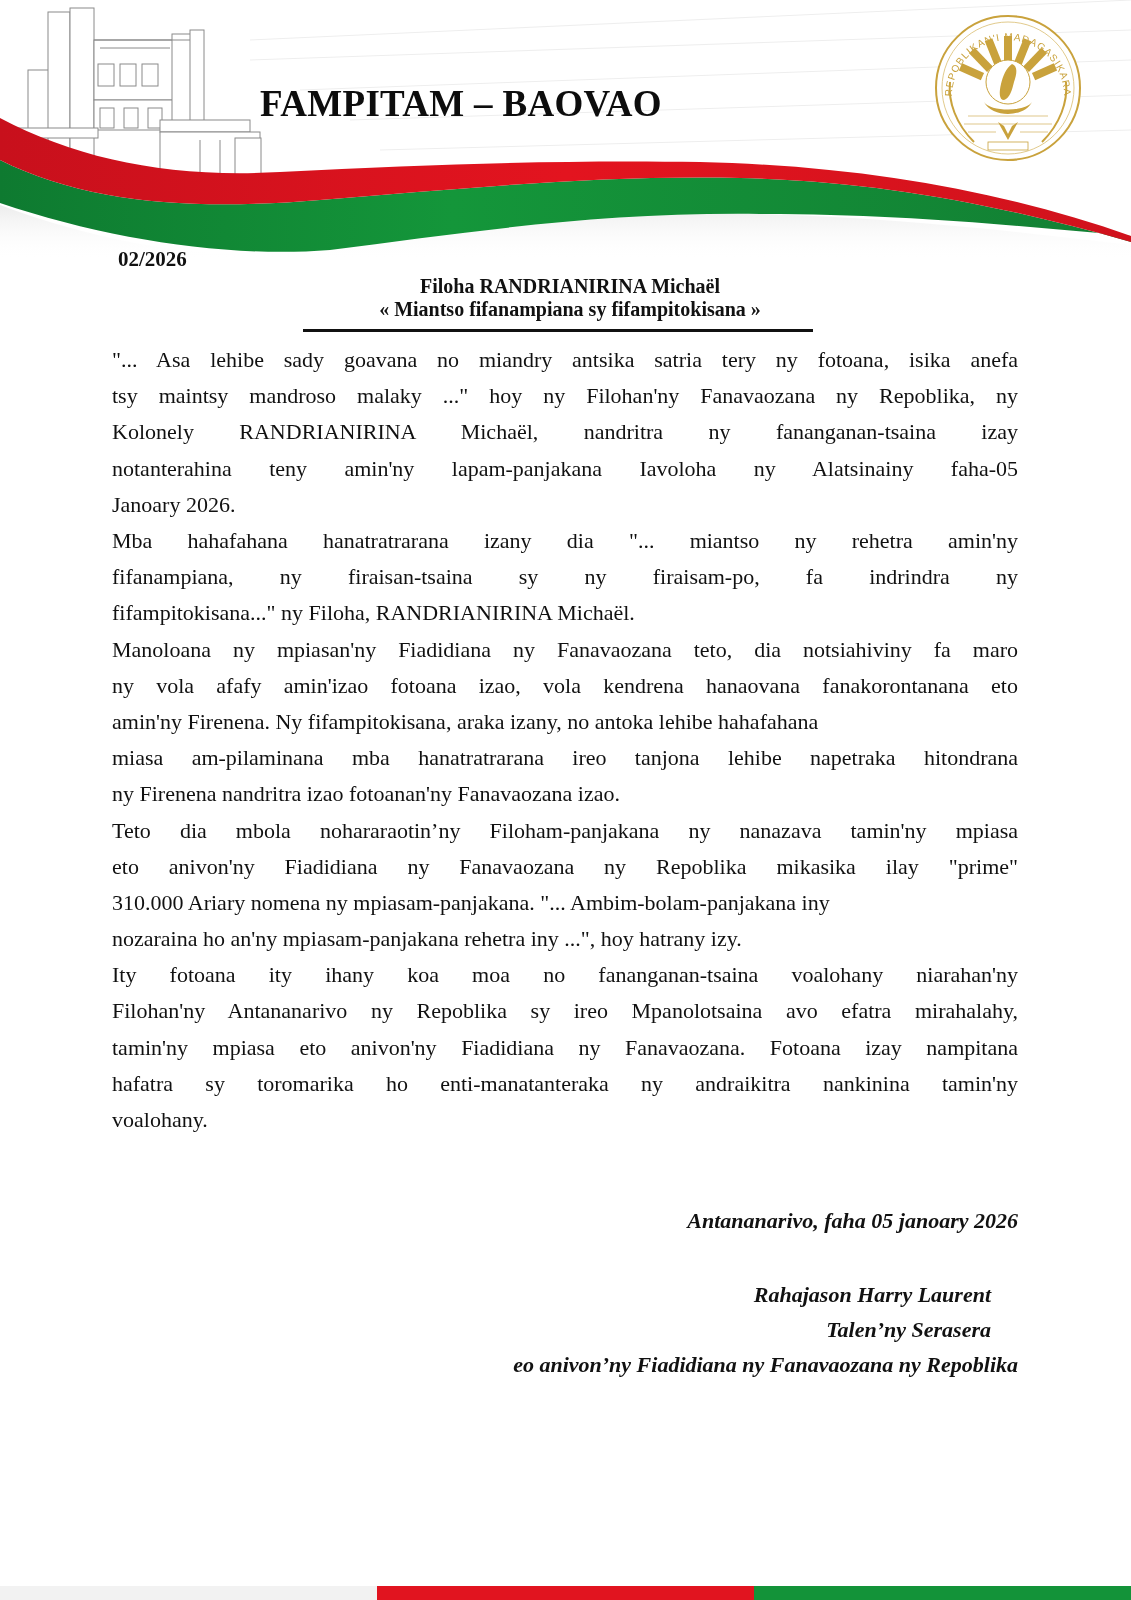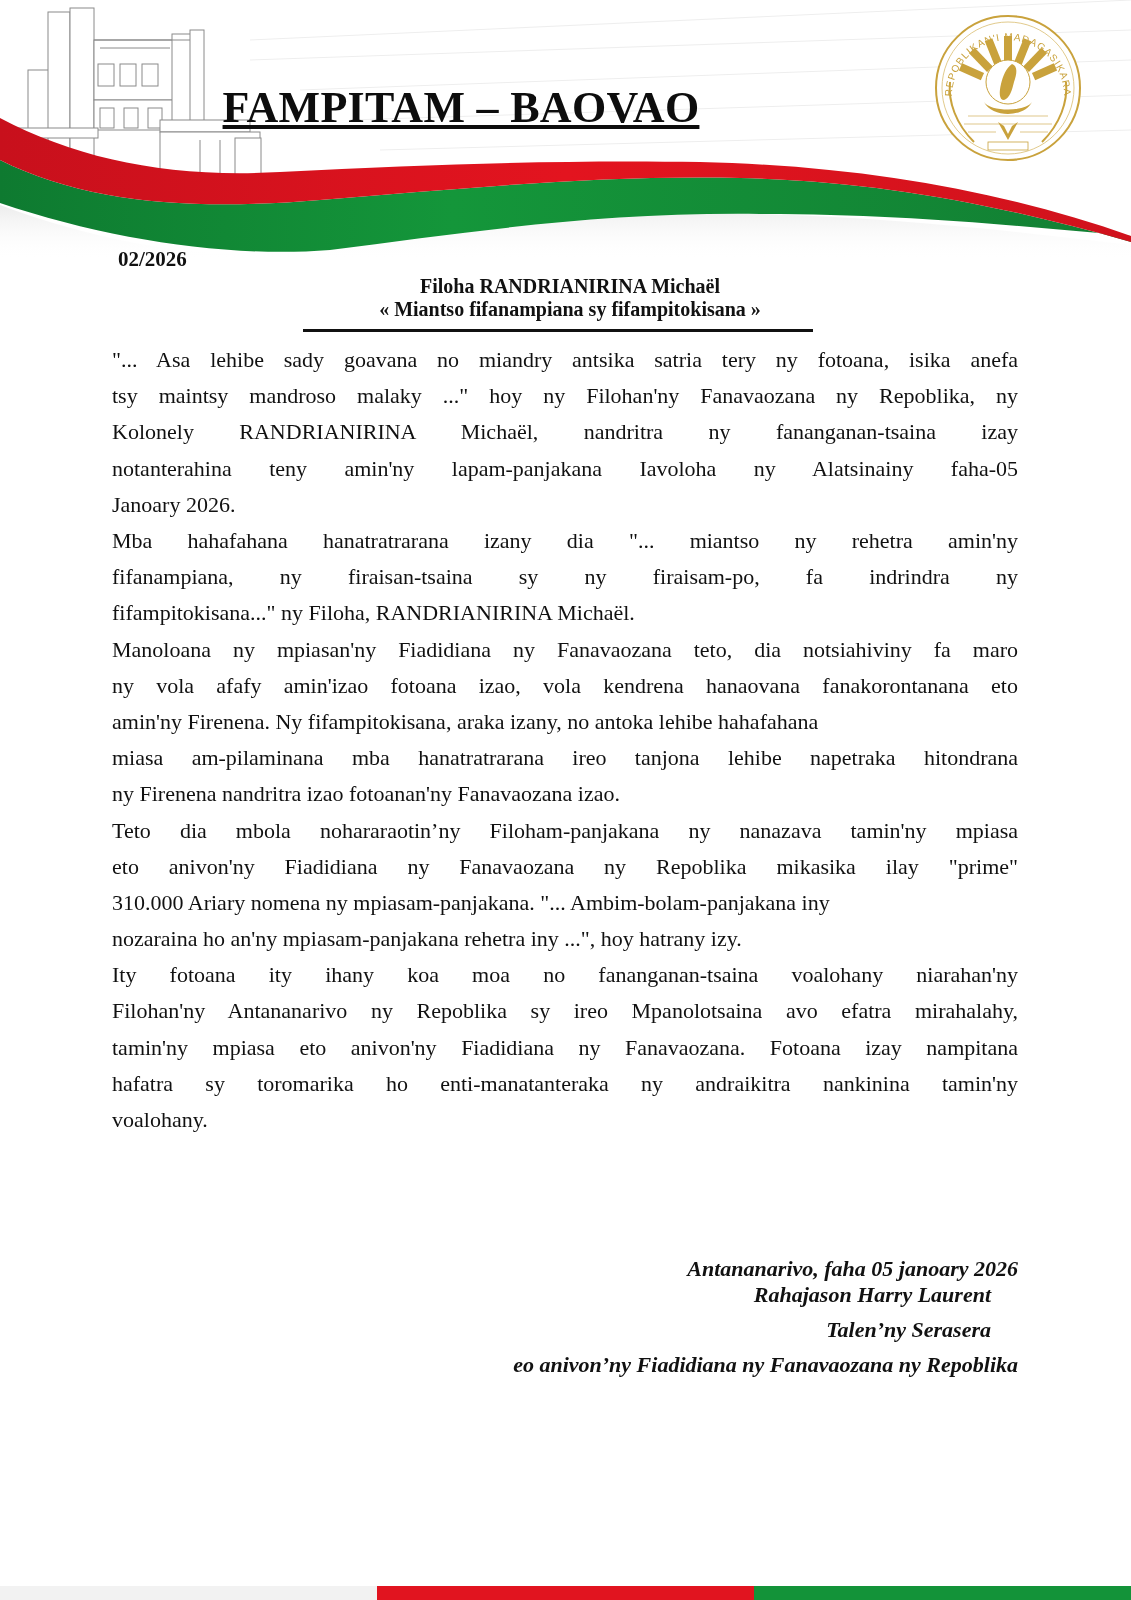--- a/index.html
+++ b/index.html
@@ -1,36 +1,36 @@
 <!DOCTYPE html>
 <html><head>
 <meta charset="utf-8">
 <style>
   html, body { margin: 0; padding: 0; background: #ffffff; }
   body { width: 1131px; height: 1600px; position: relative; overflow: hidden;
          font-family: "Liberation Serif", "DejaVu Serif", serif; color: #111; }
 
   .header-art { position: absolute; left: 0; top: 0; width: 1131px; height: 260px; }
   .header-title { position: absolute; left: 0; width: 922px; top: 82px; text-align: center;
-                  font-weight: bold; font-size: 44px; letter-spacing: 0.3px; color: #0d0d0d; text-decoration: underline; }
+                  font-weight: bold; font-size: 37px; letter-spacing: 0.3px; color: #0d0d0d; }
 
   .ref-number { position: absolute; left: 118px; top: 247px; font-weight: bold; font-size: 21px; }
 
   .title-block { position: absolute; left: 310px; width: 520px; top: 275px; text-align: center;
                  font-weight: bold; font-size: 20px; line-height: 23px; }
   .title-rule { position: absolute; left: 303px; width: 510px; top: 329px; height: 3px; background: #111; }
 
   .body { position: absolute; left: 112px; width: 906px; top: 342px; font-size: 22px; line-height: 36.2px; }
   .line { display: block; white-space: nowrap; overflow: visible; }
   .line.j { text-align: justify; text-align-last: justify; white-space: normal; height: 36.2px; overflow: hidden; }
   .line .t { display: inline-block; transform-origin: left center; }
 
   .sign { position: absolute; right: 113px; width: 700px; text-align: right;
           font-style: italic; font-weight: bold; font-size: 22px; }
-  .place-date { top: 1256px; }
+  .place-date { top: 1208px; }
   .signer-name { top: 1282px; right: 140px; }
   .signer-title { top: 1317px; right: 140px; }
   .signer-office { top: 1352px; }
 
   .footer-bar { position: absolute; left: 0; top: 1586px; width: 1131px; height: 14px; display: flex; }
   .footer-bar span { flex: 1; display: block; }
 </style>
 </head>
 <body>
 

